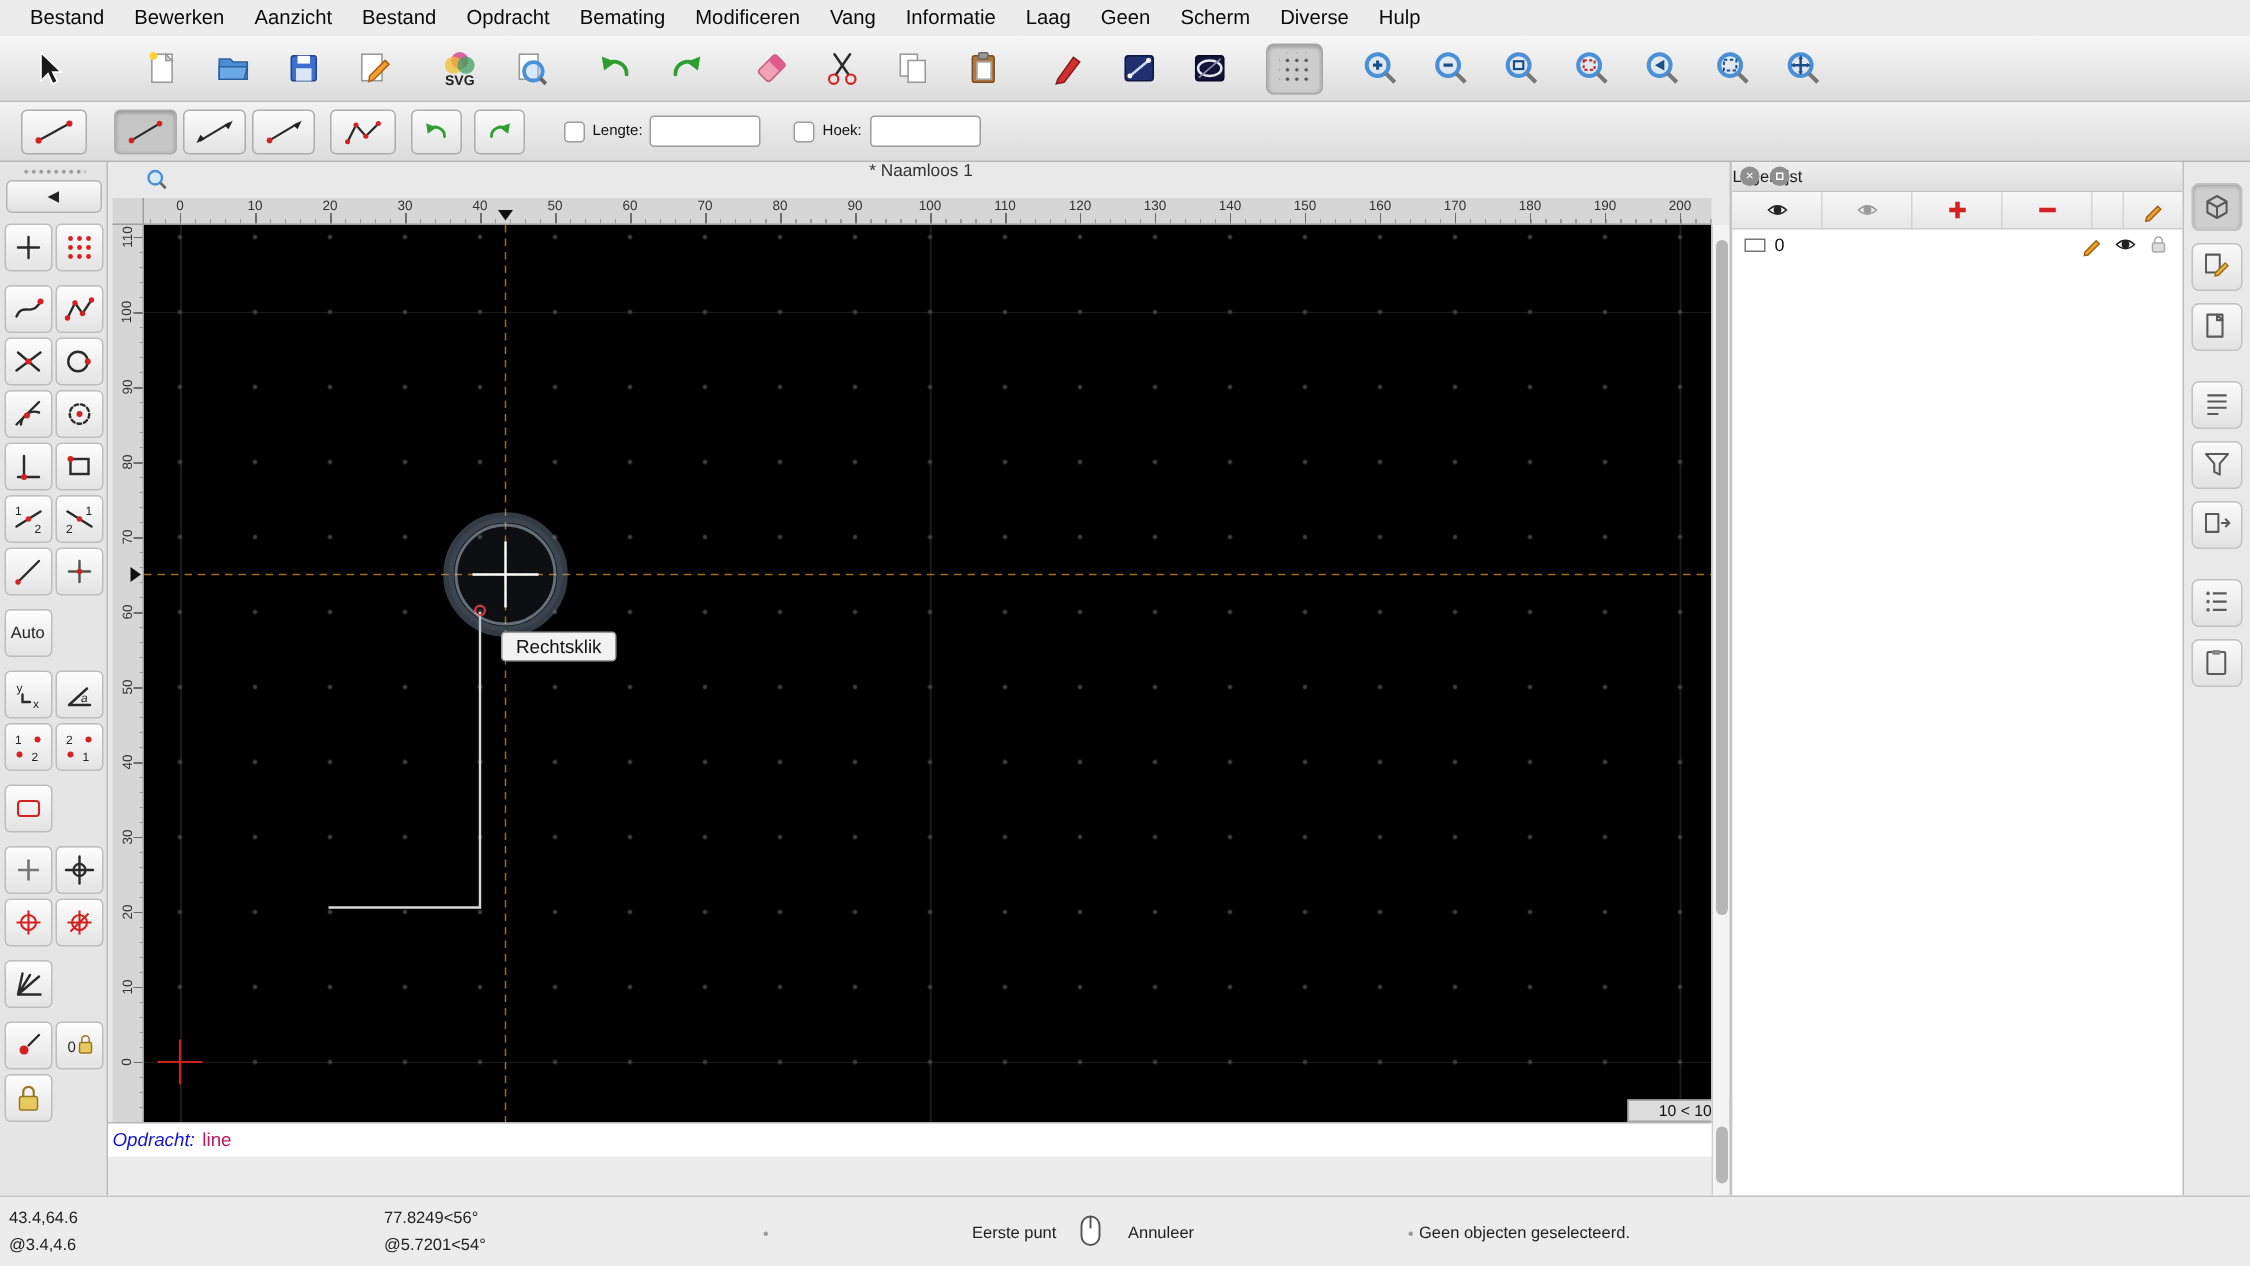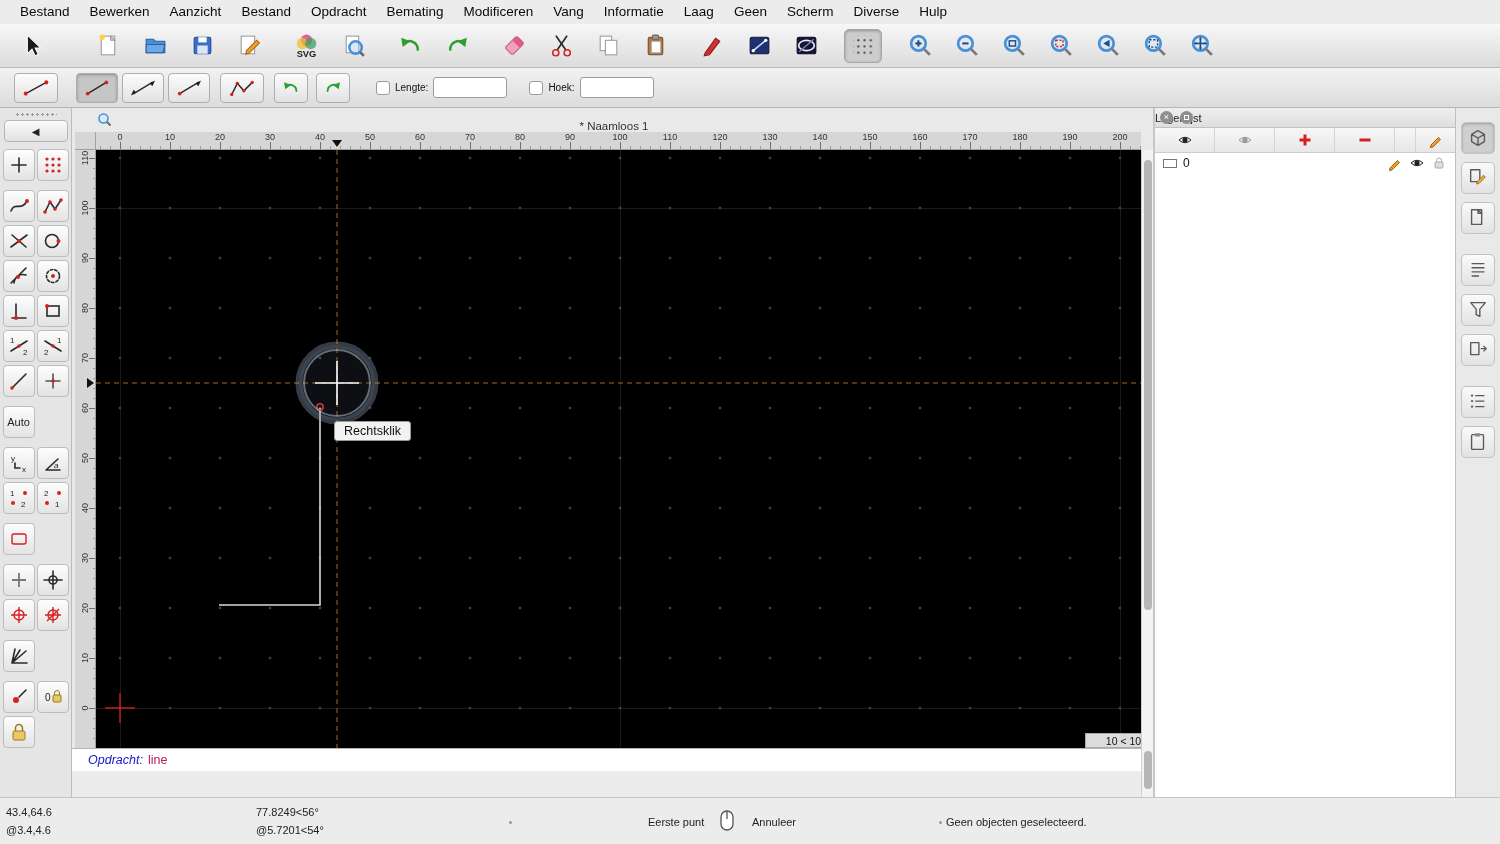--- a/index.html
+++ b/index.html
@@ -28,21 +28,21 @@
 
 #tb2{left:0;top:68px;width:1500px;height:40px;background:linear-gradient(#f2f2f2,#dcdcdc);border-bottom:1px solid #b5b5b5;display:flex;align-items:center;padding-left:14px}
 .t2btn{height:30px;border:1px solid #aeaeae;border-radius:4px;background:linear-gradient(#fcfcfc,#e2e2e2);display:flex;align-items:center;justify-content:center;flex:0 0 auto}
 .t2btn.sel{background:#c6c6c6;box-shadow:inset 0 1px 3px rgba(0,0,0,.3)}
 .t2btn svg{width:28px;height:20px}
 .t2label{font-size:10px;color:#111;margin:0 5px 0 5px;white-space:nowrap}
 .t2input{width:74px;height:21px;border:1px solid #9c9c9c;border-radius:3px;background:#fff;font-size:12px;padding:0 4px;font-family:inherit}
 .chk{width:14px;height:14px;background:#fff;border:1px solid #9c9c9c;border-radius:3px;flex:0 0 auto}
 
 #mdi-bg{left:72px;top:108px;width:1081px;height:640px;background:#e9e9e9}
-#mdi-titlebar{left:75px;top:108px;width:1078px;height:24px;display:flex;align-items:flex-end;justify-content:center;font-size:11.5px;color:#333}
+#mdi-titlebar{left:75px;top:108px;width:1078px;height:24px;display:flex;align-items:flex-start;justify-content:center;font-size:11.5px;color:#333}
 #mdi-icon{position:absolute;left:22px;top:4px}
 #ruler-corner{left:75px;top:132px;width:21px;height:18px;background:#d6d6d6;border-bottom:1px solid #9f9f9f;border-right:1px solid #9f9f9f}
 #ruler-top{left:96px;top:132px;width:1045px;height:18px;background:#d6d6d6;border-bottom:1px solid #9f9f9f;overflow:hidden;
  background-image:repeating-linear-gradient(to right,#6e6e6e 0 1px,transparent 1px 50px),repeating-linear-gradient(to right,#9d9d9d 0 1px,transparent 1px 10px);
  background-size:100% 7px,100% 3px;background-position:24px 100%,4px 100%;background-repeat:no-repeat}
 #ruler-top .nums{position:absolute;inset:0;display:flex;margin-left:-1px}
 #ruler-top .nums span{flex:0 0 50px;text-align:center;font-size:9px;color:#333;line-height:11px}
 #marker-top{position:absolute;left:236px;top:8px;width:0;height:0;border-left:5px solid transparent;border-right:5px solid transparent;border-top:7px solid #111}
 #ruler-left{left:75px;top:150px;width:21px;height:598px;background:#d6d6d6;border-right:1px solid #9f9f9f;overflow:hidden;
  background-image:repeating-linear-gradient(to bottom,#6e6e6e 0 1px,transparent 1px 50px),repeating-linear-gradient(to bottom,#9d9d9d 0 1px,transparent 1px 10px);
@@ -90,21 +90,21 @@
 .lrow{height:20px;display:flex;align-items:center;padding:0 8px;gap:6px}
 .lrow .swatch{width:14px;height:9px;background:#fff;border:1px solid #777}
 .lrow .lname{font-size:12px;color:#111;flex:1}
 
 #dock{left:1455px;top:108px;width:45px;height:689px;background:#e9e9e9;border-left:1px solid #c0c0c0;display:flex;flex-direction:column;align-items:center;padding-top:6px}
 .dbtn{width:34px;height:32px;margin-top:8px;border:1px solid #c2c2c2;border-radius:5px;background:linear-gradient(#fafafa,#e2e2e2);display:flex;align-items:center;justify-content:center;flex:0 0 auto}
 .dbtn.active{background:#cfcfcf;box-shadow:inset 0 1px 3px rgba(0,0,0,.25)}
 .dbtn svg{width:22px;height:22px}
 .dbtn.gap{margin-top:20px}
 
-#cmd-history{left:72px;top:748px;width:1069px;height:23px;background:#fff;border-top:1px solid #b5b5b5;display:flex;align-items:center;padding-left:16px;font-size:12.5px}
+#cmd-history{left:72px;top:748px;width:1069px;height:23px;background:#fff;border-top:1px solid #b5b5b5;display:flex;align-items:center;padding-left:3px;font-size:12.5px}
 #cmd-history .pfx{color:#1515cd;font-style:italic;margin-right:5px}
 #cmd-history .cmd{color:#be185d}
 #cmd-prompt{left:72px;top:771px;width:1069px;height:26px;background:#fff;border-top:1px solid #e2e2e2;display:flex;align-items:center;padding-left:13px;font-size:12.5px;color:#111;gap:8px}
 #cmd-input{width:958px;height:20px;border:1px solid #8f8f8f;border-radius:2px;font-size:12px;padding:0 5px;font-family:inherit}
 #cmd-panel-btn{width:17px;height:15px;border:1px solid #8f8f8f;border-radius:2px;background:linear-gradient(#fcfcfc,#e4e4e4);display:flex;align-items:center;justify-content:center}
 
 #statusbar{left:0;top:797px;width:1500px;height:47px;background:#ececec;border-top:1px solid #c4c4c4;font-size:11px;color:#222}
 #statusbar .ab{white-space:nowrap}
 .sepdot{width:3px;height:3px;border-radius:50%;background:#9a9a9a}
 </style>

